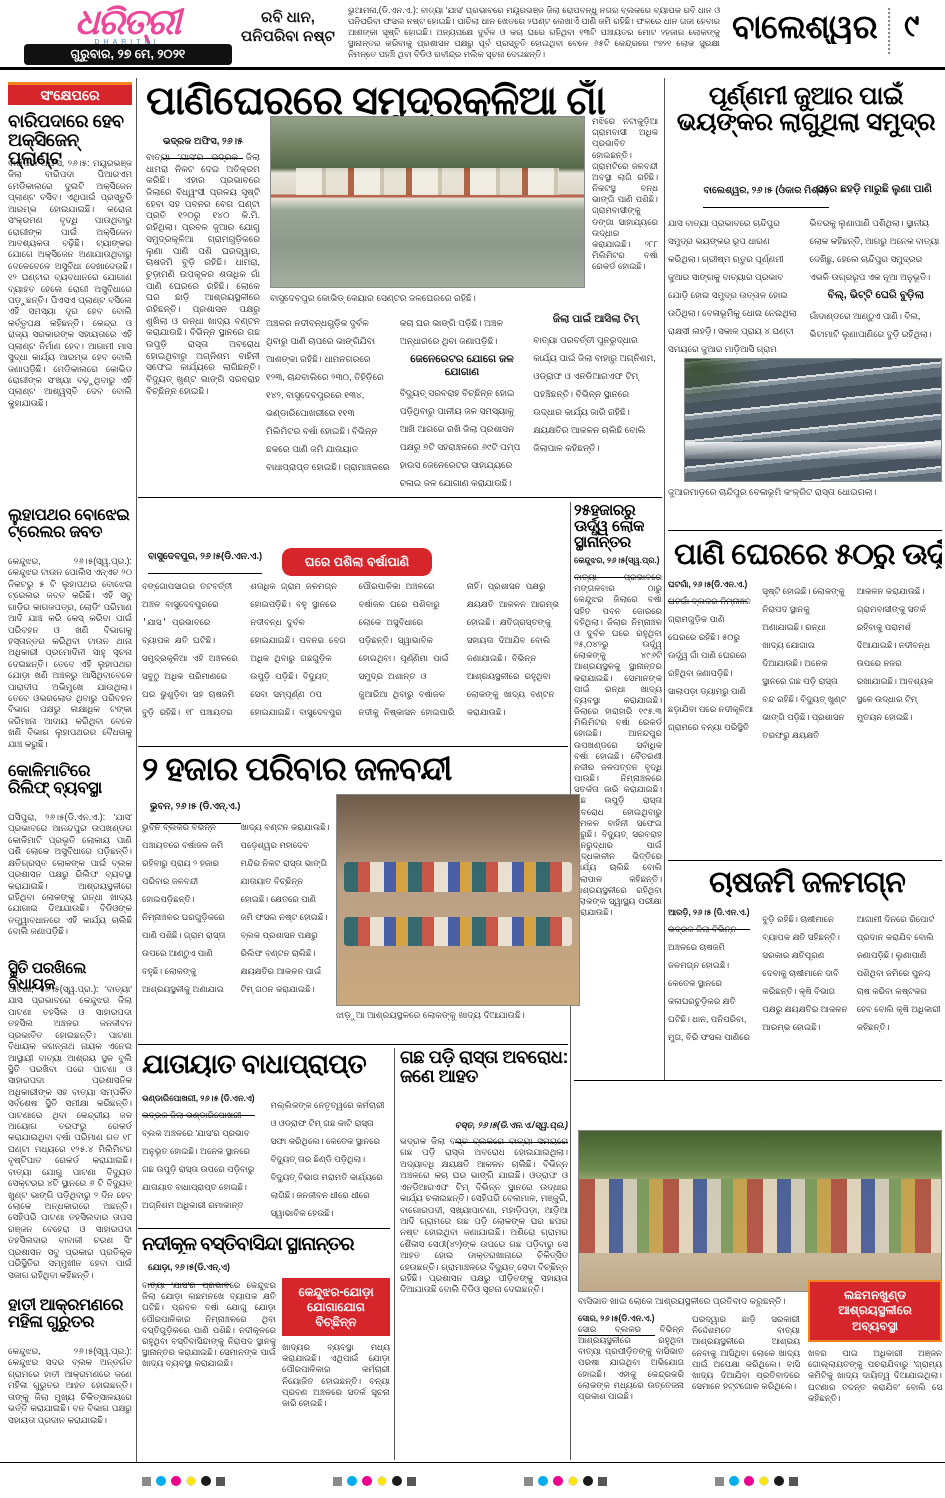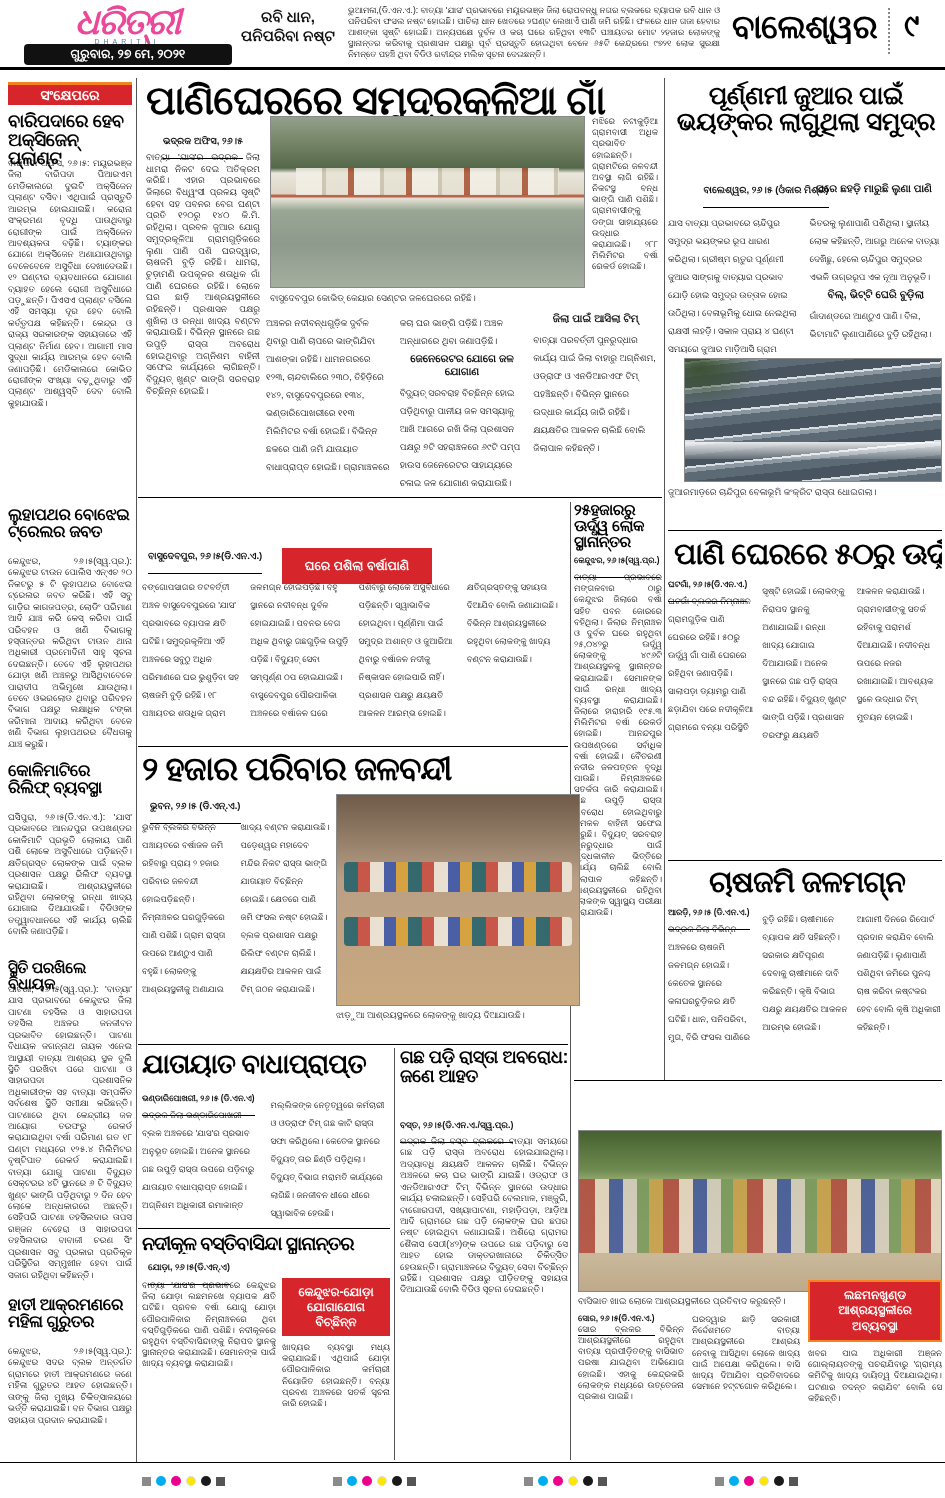--- a/index.html
+++ b/index.html
@@ -10,21 +10,21 @@
   .hl { font-weight:bold; color:#000; line-height:1.04; letter-spacing:-1px; }
   .hl1 { white-space:nowrap; overflow:hidden; }
   .by { font-weight:bold; font-size:9.5px; line-height:1.2; }
   .by u { text-decoration:none; border-bottom:1px solid #000; padding-bottom:12px; }
   .bt { font-size:9px; line-height:1.3; text-align:justify; overflow:hidden; color:#141414; }
   .cap { font-size:9px; font-weight:bold; color:#222; line-height:1.2; overflow:hidden; }
   .sub { font-weight:bold; text-align:center; font-size:10.5px; margin:4px 0; }
   .lead { font-weight:bold; font-size:10.5px; text-align:center; line-height:1.3; }
   .cols2 { column-count:2; column-gap:9px; }
   .cols3 { column-count:3; column-gap:9px; }
-  .cols4 { column-count:4; column-gap:9px; }
+  .cols4 { column-count:4; column-gap:9px;font-family:Liberation Mono, monospace; }
   .vr { width:1px; background:#555; }
   .hr { height:1px; background:#000; }
   .redbox { background:#d6252b; color:#fff; font-weight:bold; text-align:center;
             display:flex; align-items:center; justify-content:center; }
   .photo { overflow:hidden; border:1px solid #888; }
   
   .ph1 { background:
       linear-gradient(180deg,#93a18b 0%,#6f7f60 18%,#55684a 30%,#e9e6dc 33%,#ddd6c6 45%,
         #b0482f 46.5%,#e4e2d6 48%,#9aa694 55%,#8d9a8c 75%,#a5afa0 100%); }
   .ph1i { position:absolute; left:8%; top:30%; width:84%; height:16%;
@@ -120,21 +120,21 @@
     <span class="bt" style="display:inline;font-size:8.8px;">ଗାଁଦାଣ୍ଡରେ ଆଣ୍ଠୁଏ ପାଣି। ବିଲ, ଭିଟାମାଟି ଲୁଣାପାଣିରେ ବୁଡ଼ି ରହିଥିଲା। ପୋଖରୀ, କୂଅରେ ଲୁଣାପାଣି ପଶି ପାନୀୟ ଜଳ ସମସ୍ୟା ଦେଖାଦେଇଛି। ଚାଷଜମିରେ ଲୁଣି ପଶିବାରୁ ଆଗାମୀ ଦିନରେ ଚାଷ କରିବା କଷ୍ଟକର ହେବ ବୋଲି ଚାଷୀମାନେ କହିଛନ୍ତି।</span>
   </div>
 
   <div class="abs photo ph2" style="left:684px;top:358px;width:258px;height:124px;">
     <div class="ph2f"></div>
   </div>
   <div class="abs cap" style="left:668px;top:487px;width:274px;height:14px;font-weight:normal;">ଜୁଆରମାଡ଼ରେ ଚାନ୍ଦିପୁର ବେଳାଭୂମି କଂକ୍ରିଟ ରାସ୍ତା ଧୋଇଗଲା।</div>
 
   <div class="abs hr" style="left:138px;top:497px;width:524px;"></div>
   <div class="abs by" style="left:148px;top:550px;width:128px;"><u>ବାସୁଦେବପୁର, ୨୬।୫(ଡି.ଏନ.ଏ.)</u></div>
-  <div class="abs redbox" style="left:282px;top:548px;width:150px;height:36px;font-size:12.5px;">ଘରେ ପଶିଲା ବର୍ଷାପାଣି</div>
+  <div class="abs redbox" style="left:282px;top:548px;width:150px;height:28px;font-size:12.5px;border-radius:9px;">ଘରେ ପଶିଲା ବର୍ଷାପାଣି</div>
   <div class="abs cols4" style="left:142px;top:576px;width:424px;height:166px;overflow:hidden;">
     <span class="bt" style="display:inline;font-size:8.6px;">ବଙ୍ଗୋପସାଗର ତଟବର୍ତ୍ତୀ ଅଞ୍ଚଳ ବାସୁଦେବପୁରରେ 'ଯାସ' ପ୍ରଭାବରେ ବ୍ୟାପକ କ୍ଷତି ଘଟିଛି। ସମୁଦ୍ରକୂଳିଆ ଏହି ଅଞ୍ଚଳରେ ସବୁଠୁ ଅଧିକ ପରିମାଣରେ ଘର ଭୁଶୁଡ଼ିବା ସହ ଚାଷଜମି ବୁଡ଼ି ରହିଛି। ୧୮ ପଞ୍ଚାୟତର ଶତାଧିକ ଗ୍ରାମ ଜଳମଗ୍ନ ହୋଇପଡ଼ିଛି। ବହୁ ସ୍ଥାନରେ ନଦୀବନ୍ଧ ଦୁର୍ବଳ ହୋଇଯାଇଛି। ପବନର ବେଗ ଅଧିକ ଥିବାରୁ ଗଛଗୁଡ଼ିକ ଉପୁଡ଼ି ପଡ଼ିଛି। ବିଦ୍ୟୁତ୍ ସେବା ସମ୍ପୂର୍ଣ୍ଣ ଠପ ହୋଇଯାଇଛି। ବାସୁଦେବପୁର ପୌରପାଳିକା ଅଞ୍ଚଳରେ ବର୍ଷାଜଳ ଘରେ ପଶିବାରୁ ଲୋକେ ଅସୁବିଧାରେ ପଡ଼ିଛନ୍ତି। ସ୍ୱାଭାବିକ ହୋଇଥିବା। ପୂର୍ଣ୍ଣିମା ପାଇଁ ସମୁଦ୍ର ଅଶାନ୍ତ ଓ ଜୁଆରିଆ ଥିବାରୁ ବର୍ଷାଜଳ ନଦୀକୁ ନିଷ୍କାସନ ହୋଇପାରି ନାହିଁ। ପ୍ରଶାସନ ପକ୍ଷରୁ କ୍ଷୟକ୍ଷତି ଆକଳନ ଆରମ୍ଭ ହୋଇଛି। କ୍ଷତିଗ୍ରସ୍ତଙ୍କୁ ସହାୟତା ଦିଆଯିବ ବୋଲି ଜଣାଯାଇଛି। ବିଭିନ୍ନ ଆଶ୍ରୟସ୍ଥଳୀରେ ରହୁଥିବା ଲୋକଙ୍କୁ ଖାଦ୍ୟ ବଣ୍ଟନ କରାଯାଉଛି।</span>
   </div>
 
   <div class="abs hl" style="left:574px;top:502px;width:88px;font-size:15.5px;letter-spacing:-0.5px;">୨୫ହଜାରରୁ ଊର୍ଦ୍ଧ୍ୱ ଲୋକ ସ୍ଥାନାନ୍ତର</div>
   <div class="abs by" style="left:574px;top:556px;width:88px;font-size:8.3px;"><u>କେନ୍ଦୁଝର, ୨୬।୫(ସ୍ୱ.ପ୍ର.)</u></div>
   <div class="abs bt" style="left:574px;top:572px;width:88px;height:504px;font-size:8.6px;">ବାତ୍ୟା ପ୍ରଭାବରେ ମଙ୍ଗଳବାର ଠାରୁ କେନ୍ଦୁଝର ଜିଲାରେ ବର୍ଷା ସହିତ ପବନ ଜୋରରେ ବହିଥିଲା। ଜିଲାର ନିମ୍ନାଞ୍ଚଳ ଓ ଦୁର୍ବଳ ଘରେ ରହୁଥିବା ୨୫,୦୪୨ରୁ ଊର୍ଦ୍ଧ୍ୱ ଲୋକଙ୍କୁ ୪୯୬ଟି ଆଶ୍ରୟସ୍ଥଳକୁ ସ୍ଥାନାନ୍ତର କରାଯାଇଛି। ସେମାନଙ୍କ ପାଇଁ ରନ୍ଧା ଖାଦ୍ୟ ବ୍ୟବସ୍ଥା କରାଯାଇଛି। ଜିଲାରେ ହାରାହାରି ୧୯୫.୩ ମିଲିମିଟର ବର୍ଷା ରେକର୍ଡ ହୋଇଛି। ଆନନ୍ଦପୁର ଉପଖଣ୍ଡରେ ସର୍ବାଧିକ ବର୍ଷା ହୋଇଛି। ବୈତରଣୀ ନଦୀର ଜଳପତ୍ତନ ବୃଦ୍ଧି ପାଉଛି। ନିମ୍ନାଞ୍ଚଳରେ ସତର୍କତା ଜାରି କରାଯାଇଛି। ଗଛ ଉପୁଡ଼ି ରାସ୍ତା ଅବରୋଧ ହୋଇଥିବାରୁ ଦମକଳ ବାହିନୀ ସଫେଇ କରୁଛି। ବିଦ୍ୟୁତ୍ ସରବରାହ ପୁନରୁଦ୍ଧାର ପାଇଁ ଯୁଦ୍ଧକାଳୀନ ଭିତ୍ତିରେ କାର୍ଯ୍ୟ ଚାଲିଛି ବୋଲି ଜିଲାପାଳ କହିଛନ୍ତି। ଆଶ୍ରୟସ୍ଥଳୀରେ ରହିଥିବା ଲୋକଙ୍କ ସ୍ୱାସ୍ଥ୍ୟ ପରୀକ୍ଷା କରାଯାଉଛି।</div>
 
   <div class="abs hr" style="left:668px;top:530px;width:274px;"></div>
   <div class="abs hl hl1" style="left:674px;top:538px;width:268px;font-size:30px;">ପାଣି ଘେରରେ ୫୦ରୁ ଊର୍ଦ୍ଧ୍ୱ ଗାଁ</div>
@@ -163,21 +163,21 @@
   </div>
 
   <div class="abs hr" style="left:138px;top:1044px;width:430px;"></div>
   <div class="abs hl hl1" style="left:142px;top:1050px;width:248px;font-size:27px;">ଯାତାୟାତ ବାଧାପ୍ରାପ୍ତ</div>
   <div class="abs cols2" style="left:142px;top:1094px;width:248px;height:130px;overflow:hidden;">
     <div class="by" style="font-size:8.3px;"><u>ଭଣ୍ଡାରିପୋଖରୀ, ୨୬।୫ (ଡି.ଏନ.ଏ)</u></div>
     <span class="bt" style="display:inline;font-size:8.6px;">ଭଦ୍ରକ ଜିଲା ଭଣ୍ଡାରିପୋଖରୀ ବ୍ଲକ ଅଞ୍ଚଳରେ 'ଯାସ'ର ପ୍ରଭାବ ଅନୁଭୂତ ହୋଇଛି। ଅନେକ ସ୍ଥାନରେ ଗଛ ଉପୁଡ଼ି ରାସ୍ତା ଉପରେ ପଡ଼ିବାରୁ ଯାତାୟାତ ବାଧାପ୍ରାପ୍ତ ହୋଇଛି। ଅଗ୍ନିଶମ ଅଧିକାରୀ ରମାକାନ୍ତ ମଲ୍ଲିକଙ୍କ ନେତୃତ୍ୱରେ କର୍ମଚାରୀ ଓ ଓଡ୍ରାଫ ଟିମ୍ ଗଛ କାଟି ରାସ୍ତା ସଫା କରିଥିଲେ। କେତେକ ସ୍ଥାନରେ ବିଦ୍ୟୁତ୍ ତାର ଛିଣ୍ଡି ପଡ଼ିଥିଲା। ବିଦ୍ୟୁତ୍ ବିଭାଗ ମରାମତି କାର୍ଯ୍ୟରେ ଲାଗିଛି। ଜନଜୀବନ ଧୀରେ ଧୀରେ ସ୍ୱାଭାବିକ ହେଉଛି।</span>
   </div>
 
   <div class="abs hl" style="left:400px;top:1048px;width:168px;font-size:18px;letter-spacing:-0.5px;">ଗଛ ପଡ଼ି ରାସ୍ତା ଅବରୋଧ: ଜଣେ ଆହତ</div>
-  <div class="abs by" style="left:400px;top:1120px;width:168px;text-align:left;font-size:8.8px;"><u>ବସ୍ତ, ୨୬।୫(ଡି.ଏନ.ଏ./ସ୍ୱ.ପ୍ର.)</u></div>
+  <div class="abs by" style="left:400px;top:1120px;width:168px;text-align:right;font-size:8.8px;font-style:italic;"><u>ବସ୍ତ, ୨୬।୫(ଡି.ଏନ.ଏ./ସ୍ୱ.ପ୍ର.)</u></div>
   <div class="abs bt" style="left:400px;top:1136px;width:168px;height:324px;font-size:8.8px;">ଭଦ୍ରକ ଜିଲା ବସ୍ତ ବ୍ଲକରେ ବାତ୍ୟା ସମୟରେ ଗଛ ପଡ଼ି ରାସ୍ତା ଅବରୋଧ ହୋଇଯାଇଥିଲା। ଅଦ୍ୟାବଧି କ୍ଷୟକ୍ଷତି ଆକଳନ ଚାଲିଛି। ବିଭିନ୍ନ ଅଞ୍ଚଳରେ କଚା ଘର ଭାଙ୍ଗି ଯାଇଛି। ଓଡ୍ରାଫ ଓ ଏନଡିଆରଏଫ ଟିମ୍ ବିଭିନ୍ନ ସ୍ଥାନରେ ଉଦ୍ଧାର କାର୍ଯ୍ୟ ଚଳାଇଛନ୍ତି। ସେହିପରି ବେଲମାଳ, ମଞ୍ଜୁରି, ବାଗୋରପଦୀ, ସଖ୍ୟାପାଟଣା, ମହାଡ଼ିପଡ଼ା, ଆଡ଼ିଆ ଆଦି ଗ୍ରାମରେ ଗଛ ପଡ଼ି ଲୋକଙ୍କ ଘର ଛପର ନଷ୍ଟ ହୋଇଥିବା ଜଣାଯାଇଛି। ଅଶିରୋ ଗ୍ରାମର ଶୈଳାସ ସେଠୀ(୪୨)ଙ୍କ ଉପରେ ଗଛ ପଡ଼ିବାରୁ ସେ ଆହତ ହୋଇ ଡାକ୍ତରଖାନାରେ ଚିକିତ୍ସିତ ହେଉଛନ୍ତି। ଗ୍ରାମାଞ୍ଚଳରେ ବିଦ୍ୟୁତ୍ ସେବା ବିଚ୍ଛିନ୍ନ ରହିଛି। ପ୍ରଶାସନ ପକ୍ଷରୁ ପୀଡ଼ିତଙ୍କୁ ସହାୟତା ଦିଆଯାଉଛି ବୋଲି ବିଡିଓ ସୂଚନା ଦେଇଛନ୍ତି।</div>
 
   <div class="abs hr" style="left:138px;top:1228px;width:252px;"></div>
   <div class="abs hl hl1" style="left:142px;top:1234px;width:248px;font-size:19px;">ନଦୀକୂଳ ବସ୍ତିବାସିନ୍ଦା ସ୍ଥାନାନ୍ତର</div>
   <div class="abs by" style="left:148px;top:1262px;width:130px;font-size:8.8px;"><u>ଯୋଡ଼ା, ୨୬।୫(ଡି.ଏନ୍.ଏ)</u></div>
   <div class="abs redbox" style="left:282px;top:1278px;width:108px;height:58px;font-size:12px;line-height:1.25;padding:2px 4px;">କେନ୍ଦୁଝର-ଯୋଡ଼ା ଯୋଗାଯୋଗ ବିଚ୍ଛିନ୍ନ</div>
   <div class="abs bt" style="left:142px;top:1280px;width:134px;height:180px;font-size:8.6px;">ବାତ୍ୟା 'ଯାସ'ର ପ୍ରଭାବରେ କେନ୍ଦୁଝର ଜିଲା ଯୋଡ଼ା ଲଛମନଖେ ବ୍ୟାପକ କ୍ଷତି ଘଟିଛି। ପ୍ରବଳ ବର୍ଷା ଯୋଗୁ ଯୋଡ଼ା ପୌରପାଳିକାର ନିମ୍ନାଞ୍ଚଳରେ ଥିବା ବସ୍ତିଗୁଡ଼ିକରେ ପାଣି ପଶିଛି। ନଦୀକୂଳରେ ରହୁଥିବା ବସ୍ତିବାସିନ୍ଦାଙ୍କୁ ନିରାପଦ ସ୍ଥାନକୁ ସ୍ଥାନାନ୍ତର କରାଯାଇଛି। ସେମାନଙ୍କ ପାଇଁ ଖାଦ୍ୟ ବ୍ୟବସ୍ଥା କରାଯାଇଛି।</div>
   <div class="abs bt" style="left:282px;top:1342px;width:108px;height:118px;font-size:8.6px;">ଖାଦ୍ୟର ବ୍ୟବସ୍ଥା ମଧ୍ୟ କରାଯାଇଛି। ଏଥିପାଇଁ ଯୋଡ଼ା ପୌରପାଳିକାର କର୍ମଚାରୀ ନିୟୋଜିତ ହୋଇଛନ୍ତି। ବନ୍ୟା ପ୍ରବଣ ଅଞ୍ଚଳରେ ସତର୍କ ସୂଚନା ଜାରି ହୋଇଛି।</div>
 
   <div class="abs hr" style="left:574px;top:1080px;width:368px;"></div>

